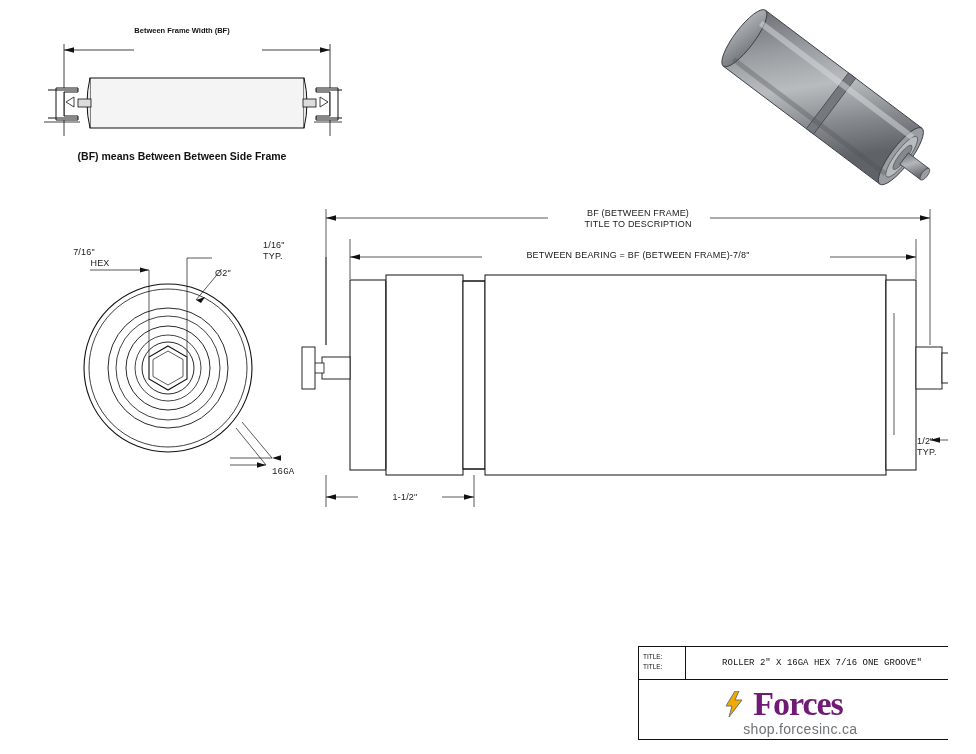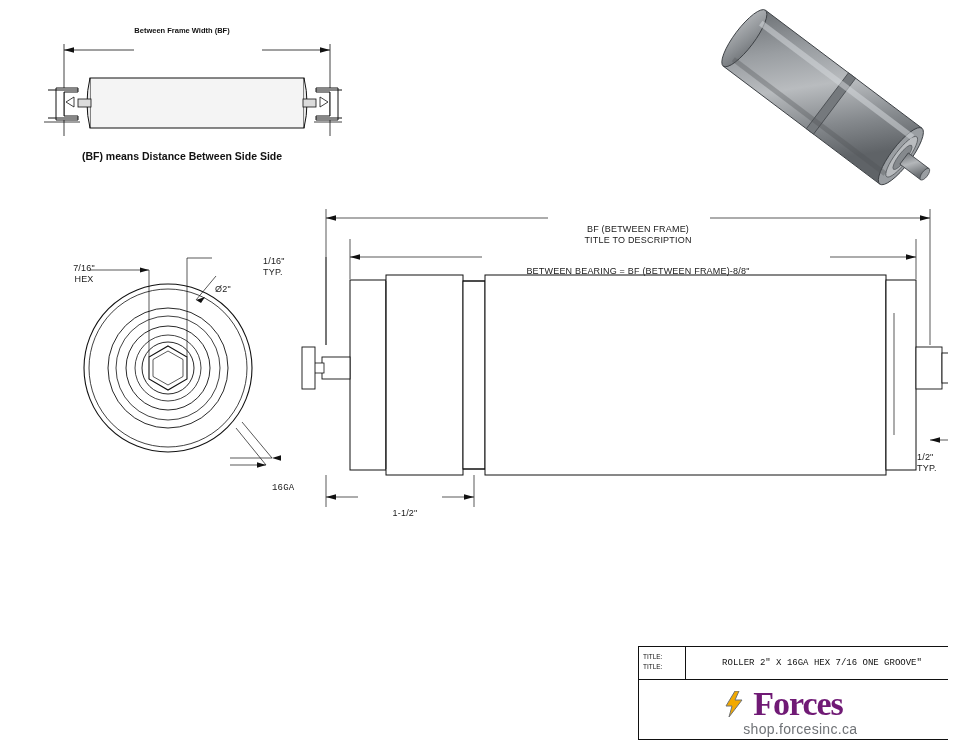--- a/index.html
+++ b/index.html
@@ -19,21 +19,20 @@
   }
   .abs { position: absolute; }
   .lbl {
     position: absolute;
     font-family: "Liberation Sans", sans-serif;
     font-size: 9px;
     color: #1a1a1a;
     white-space: pre;
     line-height: 1.15;
     letter-spacing: 0.2px;
-    margin-top: 16px;
   }
   .lbl.c { text-align: center; }
 
   
   #inset {
     left: 22px; top: 16px; width: 320px; height: 152px;
     background: #ffffff;
   }
   #inset .cap {
     position: absolute;
@@ -137,21 +136,21 @@
 
       <path d="M316,72 L294,72 L294,76 L308,76 L308,100 L294,100 L294,104 L316,104 Z" fill="#ffffff" stroke="#111" stroke-width="1"></path>
       <line x1="324" y1="74" x2="294" y2="74" stroke="#111" stroke-width="1"></line>
       <line x1="324" y1="102" x2="294" y2="102" stroke="#111" stroke-width="1"></line>
       <path d="M306,86 l-8,-5 l0,10 z" fill="#ffffff" stroke="#111" stroke-width="0.8"></path>
 
       <line x1="22" y1="106" x2="58" y2="106" stroke="#111" stroke-width="0.8"></line>
       <line x1="292" y1="106" x2="328" y2="106" stroke="#111" stroke-width="0.8"></line>
     </svg>
     <div class="bfw">Between Frame Width (BF)</div>
-    <div class="cap">(BF) means Distance Between Side Side</div>
+    <div class="cap">(BF) means Between Between Side Frame</div>
   </div>
 
   <svg class="abs" style="left:700px; top:6px;" width="272" height="200" viewBox="0 0 272 200">
     <defs>
       <linearGradient id="bodyGrad" x1="0" y1="0" x2="1" y2="0.35">
         <stop offset="0%" stop-color="#6e7276"></stop>
         <stop offset="28%" stop-color="#9a9ea2"></stop>
         <stop offset="52%" stop-color="#b9bcbf"></stop>
         <stop offset="78%" stop-color="#85898d"></stop>
         <stop offset="100%" stop-color="#5f6367"></stop>
@@ -219,21 +218,21 @@
 
     <line x1="206" y1="198" x2="236" y2="235" stroke="#111" stroke-width="0.7"></line>
     <line x1="212" y1="192" x2="242" y2="228" stroke="#111" stroke-width="0.7"></line>
     <line x1="200" y1="235" x2="236" y2="235" stroke="#111" stroke-width="0.7"></line>
     <line x1="200" y1="228" x2="242" y2="228" stroke="#111" stroke-width="0.7"></line>
     <polygon points="236,235 227,232.2 227,237.8" fill="#111"></polygon>
     <polygon points="242,228 251,225.2 251,230.8" fill="#111"></polygon>
   </svg>
 
   <div class="lbl c" style="left:58px; top:247px; width:52px;">7/16"</div>
-  <div class="lbl c" style="left:58px; top:258px; width:52px;">HEX</div>
+  <div class="lbl c" style="left:74px; top:258px; width:52px;">HEX</div>
   <div class="lbl" style="left:215px; top:268px;">Ø2"</div>
   <div class="lbl" style="left:272px; top:467px;font-family:Liberation Mono, monospace;">16GA</div>
 
   <svg class="abs" style="left:290px; top:195px;" width="680" height="330" viewBox="0 0 680 330">
 
     <rect x="60" y="85" width="36" height="190" fill="#ffffff" stroke="#111" stroke-width="1"></rect>
 
     <rect x="96" y="80" width="77" height="200" fill="#ffffff" stroke="#111" stroke-width="1"></rect>
 
     <rect x="173" y="86" width="22" height="188" fill="#ffffff" stroke="#111" stroke-width="1"></rect>
@@ -277,21 +276,21 @@
     <line x1="36" y1="280" x2="36" y2="312" stroke="#111" stroke-width="0.7"></line>
     <line x1="184" y1="280" x2="184" y2="312" stroke="#111" stroke-width="0.7"></line>
     <line x1="36" y1="302" x2="68" y2="302" stroke="#111" stroke-width="0.7"></line>
     <line x1="152" y1="302" x2="184" y2="302" stroke="#111" stroke-width="0.7"></line>
     <polygon points="36,302 46,299.2 46,304.8" fill="#111"></polygon>
     <polygon points="184,302 174,299.2 174,304.8" fill="#111"></polygon>
   </svg>
 
   <div class="lbl c" style="left:488px; top:208px; width:300px;">BF (BETWEEN FRAME)</div>
   <div class="lbl c" style="left:488px; top:219px; width:300px;">TITLE TO DESCRIPTION</div>
-  <div class="lbl c" style="left:428px; top:250px; width:420px;">BETWEEN BEARING = BF (BETWEEN FRAME)-8/8"</div>
+  <div class="lbl c" style="left:428px; top:250px; width:420px;">BETWEEN BEARING = BF (BETWEEN FRAME)-7/8"</div>
 
   <div class="lbl" style="left:263px; top:240px;">1/16"</div>
   <div class="lbl" style="left:263px; top:251px;">TYP.</div>
 
   <div class="lbl" style="left:917px; top:436px;">1/2"</div>
   <div class="lbl" style="left:917px; top:447px;">TYP.</div>
 
   <div class="lbl c" style="left:360px; top:492px; width:90px;">1-1/2"</div>
 
   <div class="abs" id="titleblock">

